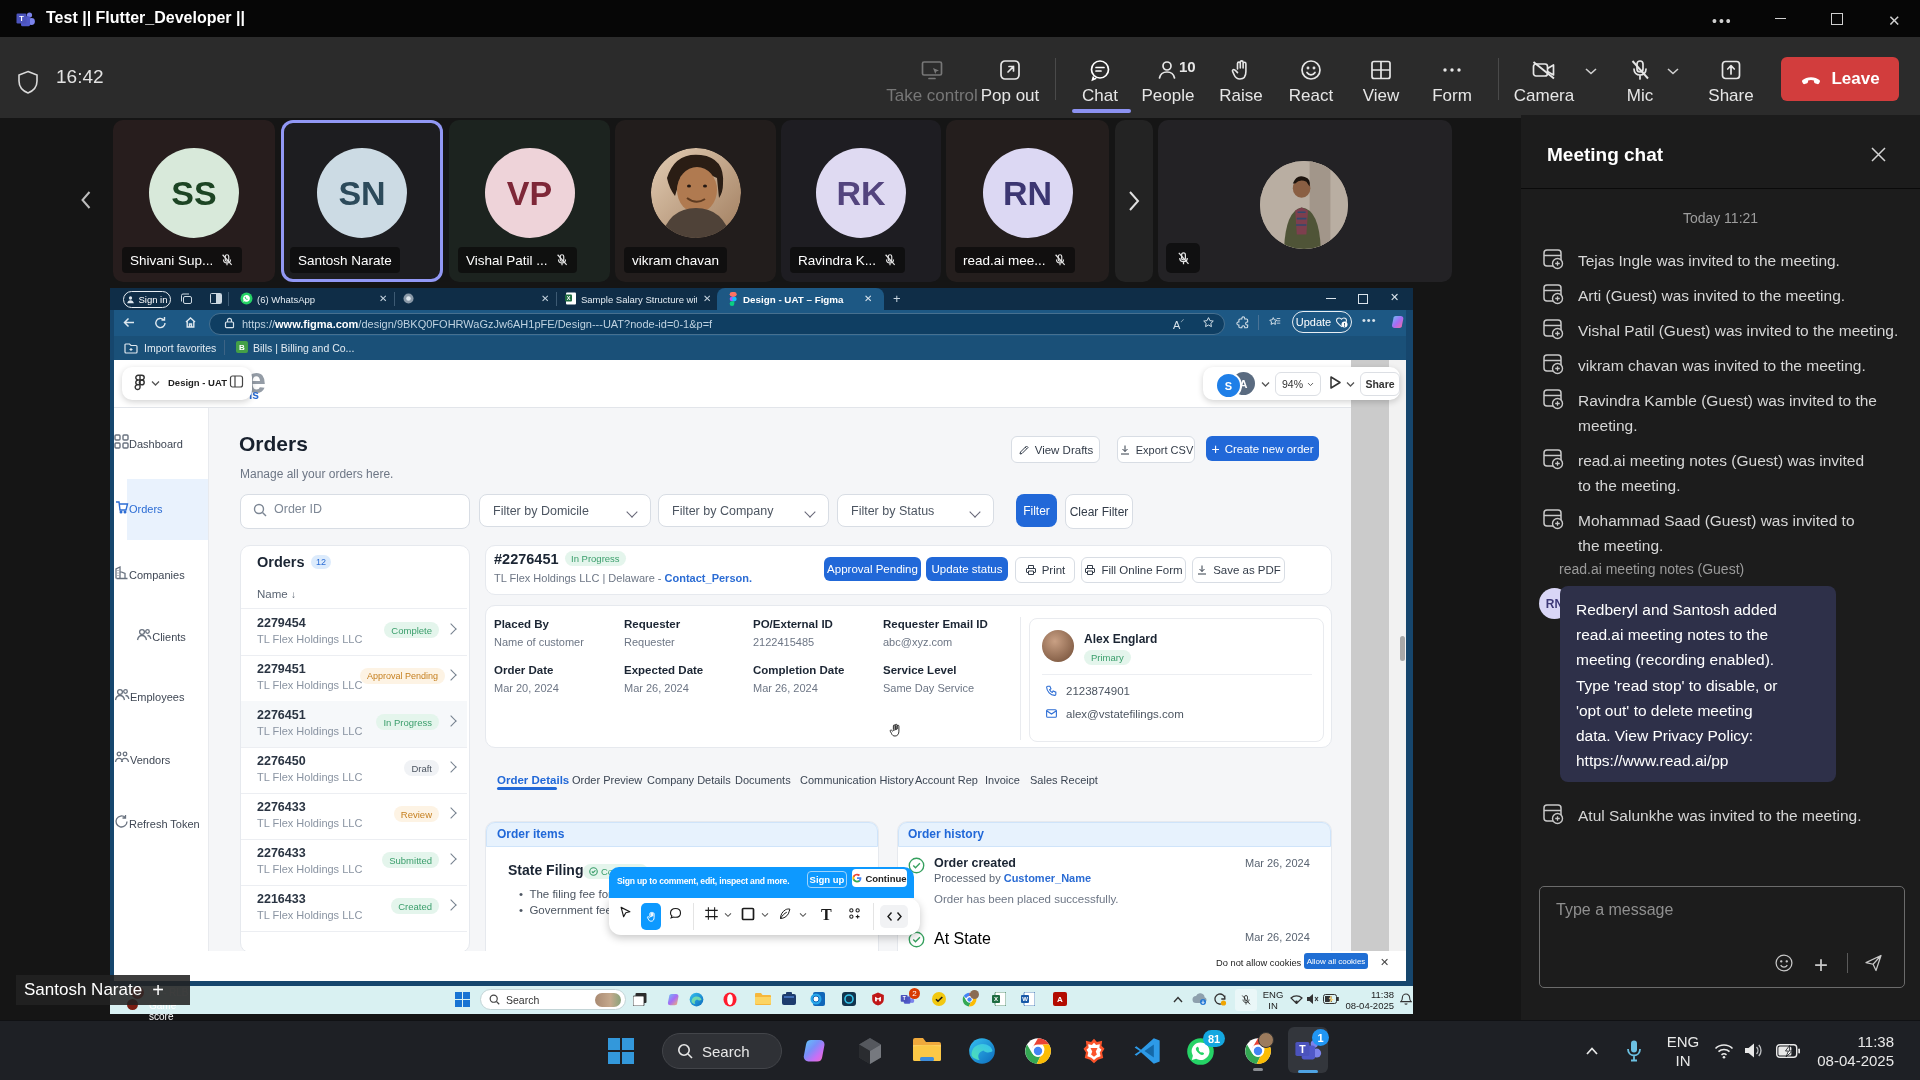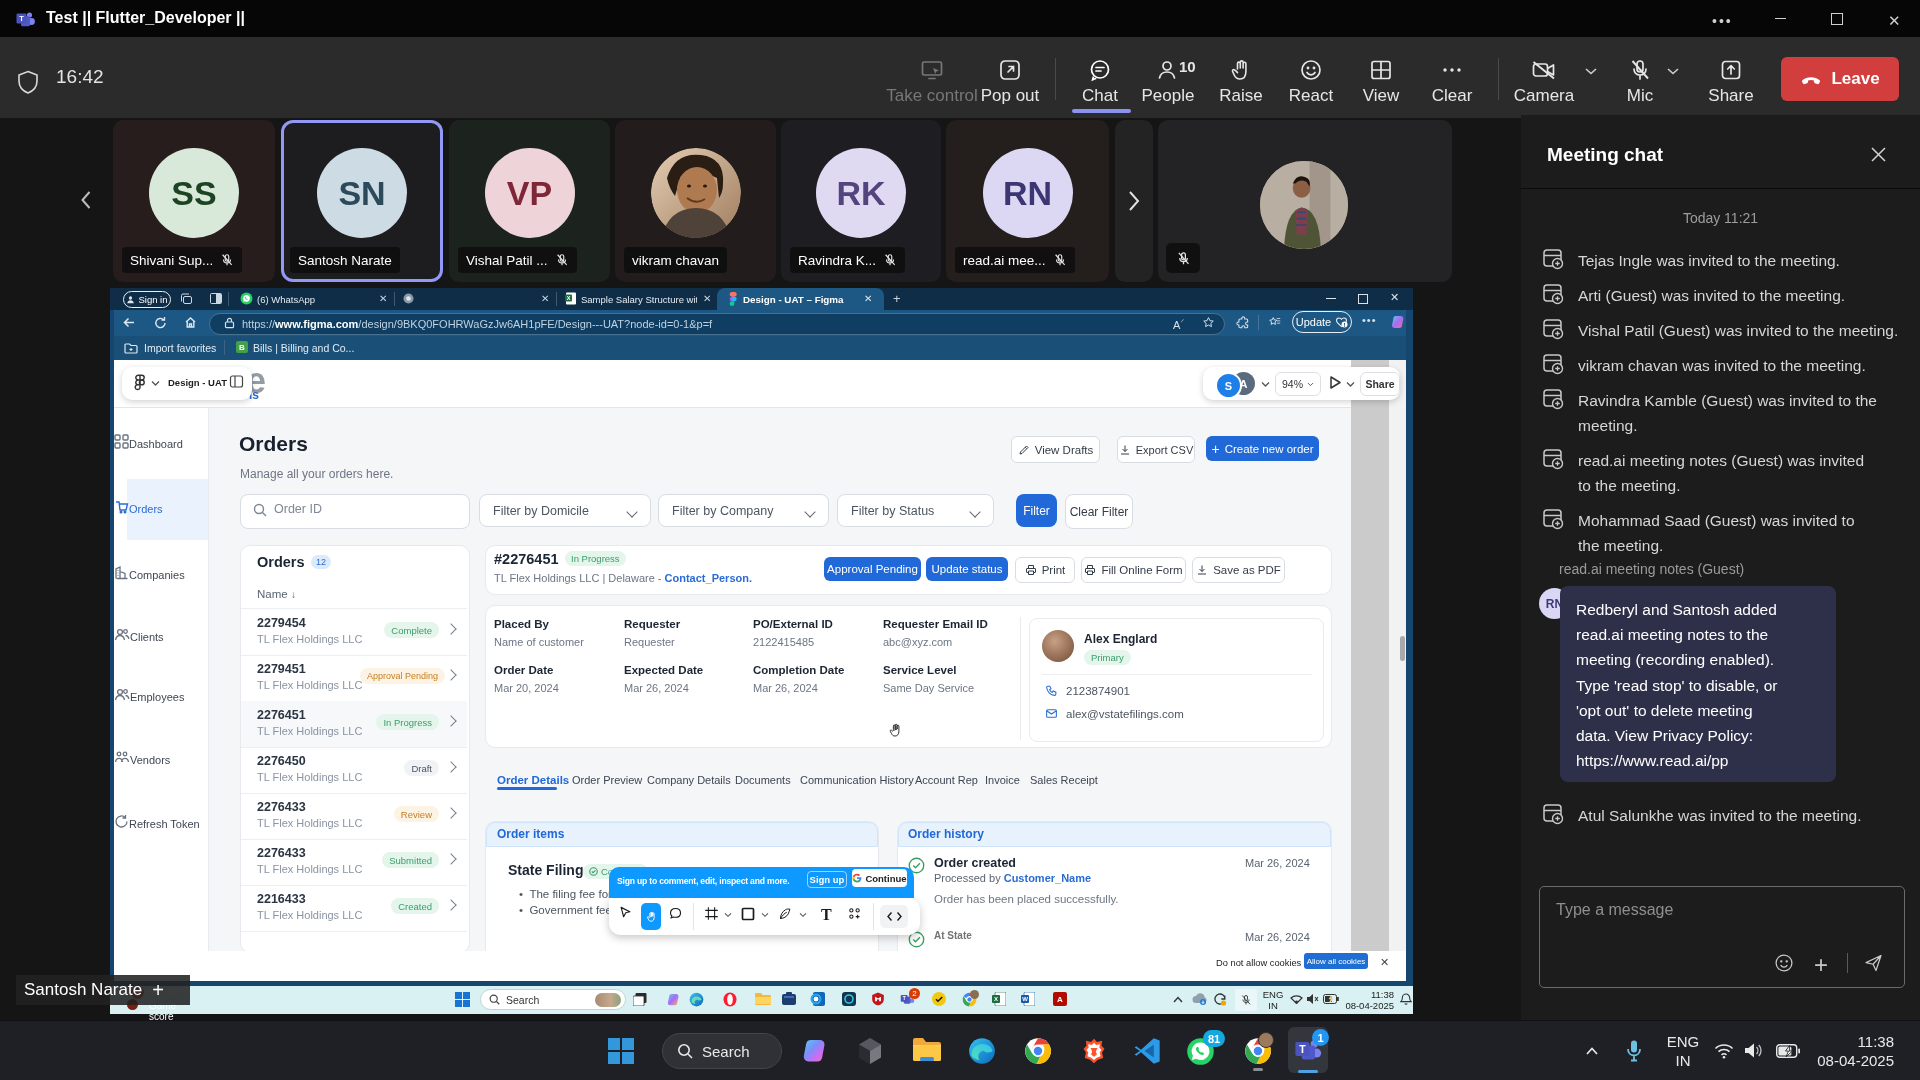--- a/index.html
+++ b/index.html
@@ -126,21 +126,21 @@
       </svg>
     <div class="tbl">View</div>
   </div>
 
   <div class="abs tbi" style="left:1422px;">
     <svg width="24" height="24" viewBox="0 0 24 24" fill="#e6e6e6">
         <circle cx="5" cy="12" r="1.7"></circle>
         <circle cx="12" cy="12" r="1.7"></circle>
         <circle cx="19" cy="12" r="1.7"></circle>
       </svg>
-    <div class="tbl">Clear</div>
+    <div class="tbl">Form</div>
   </div>
   <div class="abs" style="left:1498px;top:58px;width:1px;height:42px;background:#4a4a4a;"></div>
 
   <div class="abs tbi" style="left:1514px;">
     <svg width="26" height="24" viewBox="0 0 26 24" stroke="#e6e6e6" fill="none" stroke-width="1.7">
         <rect x="2.5" y="6" width="14" height="12" rx="2.5"></rect>
         <path d="M16.5 10.5 L22.5 7 v10 l-6-3.5" stroke-linejoin="round"></path>
         <path d="M2.5 4 L23 20.5" stroke-width="1.9"></path>
       </svg>
     <div class="tbl">Camera</div>
@@ -448,21 +448,21 @@
           </svg>
           <div class="sbl" style="color:#2b6cd4;">Orders</div>
         </div>
       <div class="abs sbitem" style="top:203px;">
           <svg width="15" height="15" viewBox="0 0 15 15" stroke="#6a7380" fill="none" stroke-width="1.3">
             <path d="M2 13.5V4l4-2v11.5M6 13.5V6.5l5 2v5M2.5 13.5h11"></path>
             <path d="M3.5 5.5h1M3.5 8h1M3.5 10.5h1" stroke-width="1"></path>
           </svg>
           <div class="sbl">Companies</div>
         </div>
-      <div class="abs sbitem" style="top:265px;">
+      <div class="abs sbitem" style="top:265px;justify-content:center;">
           <svg width="16" height="15" viewBox="0 0 16 15" stroke="#6a7380" fill="none" stroke-width="1.3">
             <circle cx="6" cy="5" r="2.4"></circle>
             <path d="M1.5 13c.6-3 2.4-4.5 4.5-4.5s3.9 1.5 4.5 4.5"></path>
             <circle cx="11.5" cy="4.5" r="1.8"></circle>
             <path d="M11.5 8.5c1.8 0 3 1.4 3.3 3.5"></path>
           </svg>
           <div class="sbl">Clients</div>
         </div>
       <div class="abs sbitem" style="top:325px;">
           <svg width="16" height="15" viewBox="0 0 16 15" stroke="#6a7380" fill="none" stroke-width="1.3">
@@ -657,21 +657,21 @@
       <div class="abs" style="left:824px;top:496px;font-size:12.5px;font-weight:700;color:#1b2533;">Order created</div>
       <div class="abs" style="left:1135px;top:497px;font-size:11px;color:#5a6472;">Mar 26, 2024</div>
       <div class="abs" style="left:824px;top:512px;font-size:11px;color:#5a6472;">Processed by <span style="color:#2b6cd4;font-weight:700;">Customer_Name</span></div>
       <div class="abs" style="left:824px;top:533px;font-size:11.5px;color:#6d7685;">Order has been placed successfully.</div>
       <div class="abs" style="left:798px;top:571px;">
           <svg width="17" height="17" viewBox="0 0 20 20" stroke="#35a05e" fill="none" stroke-width="1.6">
             <circle cx="10" cy="10" r="8.5"></circle>
             <path d="M6.2 10l2.6 2.6L14 7.4"></path>
           </svg>
         </div>
-      <div class="abs" style="left:824px;top:570px;font-size:10px;font-weight:700;color:#737373;">At State</div>
+      <div class="abs" style="left:824px;top:570px;font-size:16px;font-weight:400;color:#000000;">At State</div>
       <div class="abs" style="left:1135px;top:571px;font-size:11px;color:#5a6472;">Mar 26, 2024</div>
 
       <div class="abs" style="left:12px;top:7px;width:130px;height:33px;background:#fff;border-radius:10px;box-shadow:0 2px 6px rgba(0,0,0,0.18);"></div>
       <div class="abs" style="left:24px;top:14px;">
           <svg width="12" height="18" viewBox="0 0 20 30" stroke="#333" fill="none" stroke-width="2.4">
             <path d="M10 2h-3a4 4 0 0 0 0 8h3zM10 2h3a4 4 0 0 1 0 8h-3zM10 10h-3a4 4 0 0 0 0 8h3zM10 18h-3a4 4 0 1 0 3 4z"></path>
             <circle cx="13" cy="14" r="4"></circle>
           </svg>
         </div>
       <div class="abs" style="left:41px;top:20px;">

